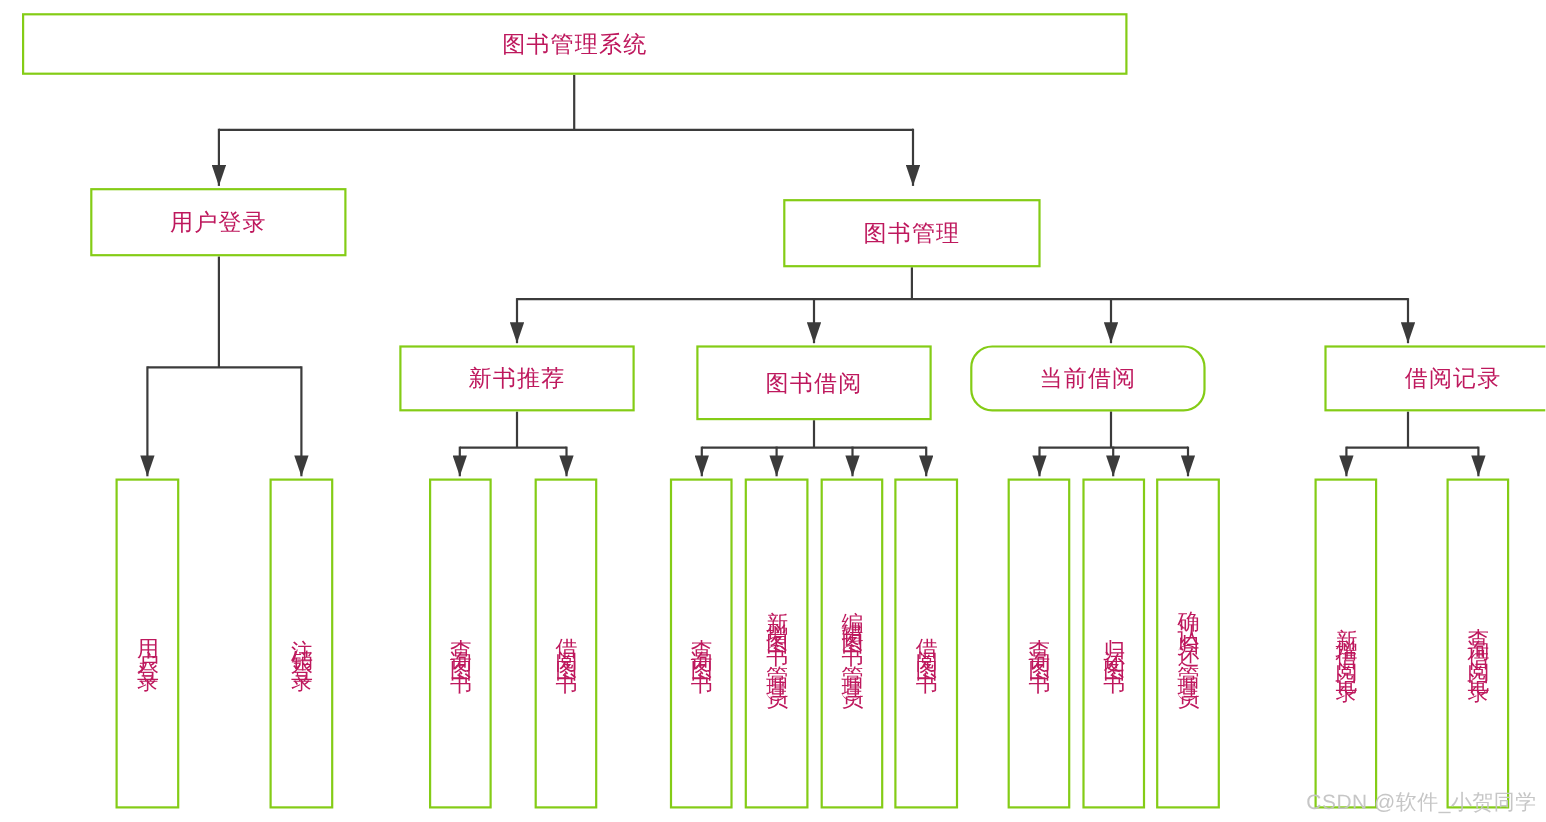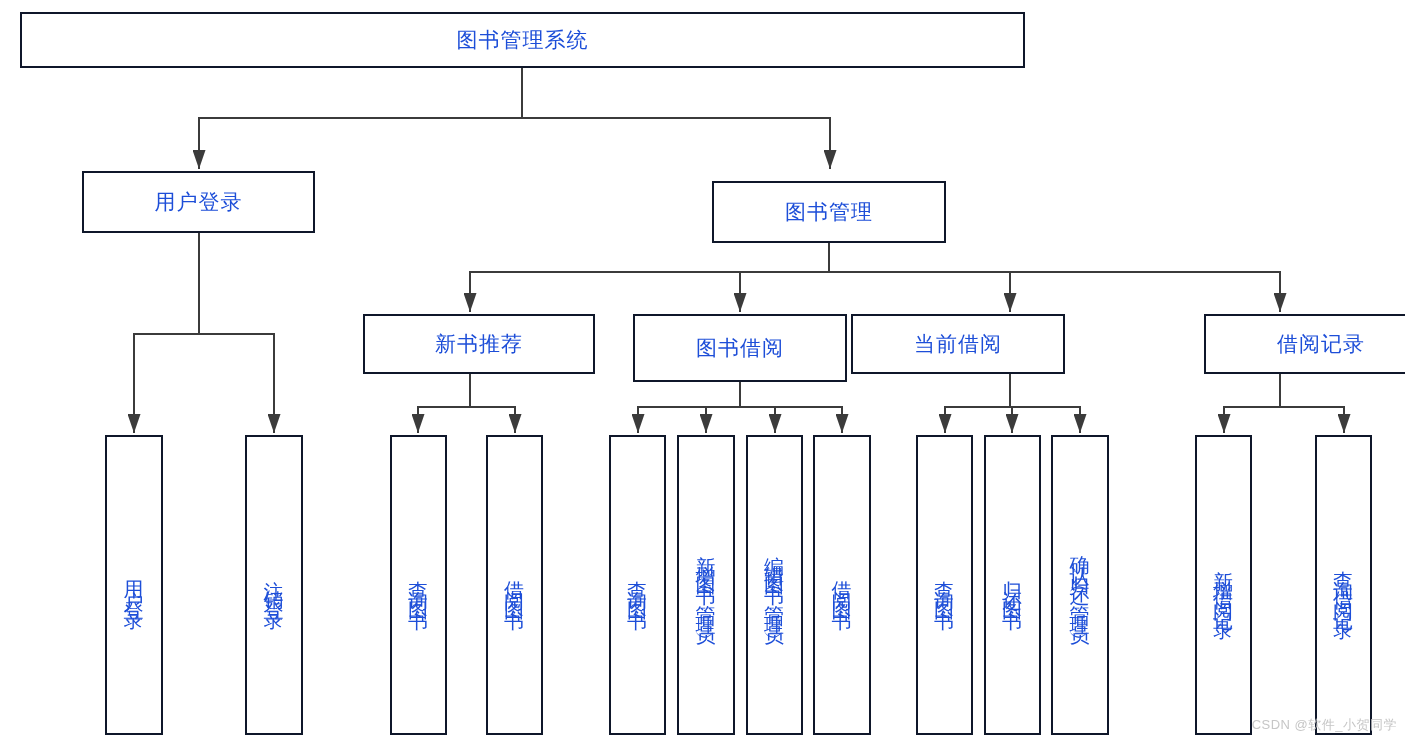--- a/index.html
+++ b/index.html
@@ -8,45 +8,45 @@
     width: 1405px;
     height: 747px;
     background: #ffffff;
     font-family: "Liberation Sans", "DejaVu Sans", sans-serif;
     overflow: hidden;
   }
   #wires { position: absolute; left: 0; top: 0; }
   .nbox {
     position: absolute;
     box-sizing: border-box;
-    border: 2px solid #0f172a;
+    border: 2px solid #84cc16;
     background: #ffffff;
     display: flex;
     align-items: center;
     justify-content: center;
-    color: #1d4ed8;
+    color: #be185d;
   }
   .hlabel {
     font-size: 21px;
     letter-spacing: 1px;
     white-space: nowrap;
   }
   .vbox span {
     writing-mode: vertical-rl;
     text-orientation: mixed;
     font-size: 20px;
     letter-spacing: 10px;
     line-height: 1;
   }
   .watermark {
     position: absolute;
     right: 8px;
     top 716px;
     top: 716px;
-    font-size: 13px;
+    font-size: 19px;
     color: rgba(195,195,195,0.95);
     letter-spacing: 0.5px;
     white-space: nowrap;
     z-index: 5;
   }
 </style>
 </head>
 <body>
 
 <div id="canvas">
@@ -105,27 +105,27 @@
     <span class="hlabel">图书管理系统</span>
   </div>
 
   <div class="nbox" style="left:82px; top:171px; width:233px; height:62px;">
     <span class="hlabel">用户登录</span>
   </div>
   <div class="nbox" style="left:712px; top:181px; width:234px; height:62px;">
     <span class="hlabel">图书管理</span>
   </div>
 
-  <div class="nbox" style="left:363px; top:314px; width:232px; height:60px;">
+  <div class="nbox" style="left:363px; top:314px; width:214px; height:60px;">
     <span class="hlabel">新书推荐</span>
   </div>
   <div class="nbox" style="left:633px; top:314px; width:214px; height:68px;">
     <span class="hlabel">图书借阅</span>
   </div>
-  <div class="nbox" style="left:851px; top:314px; width:214px; height:60px;">
+  <div class="nbox" style="left:882px; top:314px; width:214px; height:60px;border-radius:20px;">
     <span class="hlabel">当前借阅</span>
   </div>
   <div class="nbox" style="left:1204px; top:314px; width:234px; height:60px;">
     <span class="hlabel">借阅记录</span>
   </div>
 
   <div class="nbox vbox" style="left:105px; top:435px; width:58px; height:300px;">
     <span>用户登录</span>
   </div>
   <div class="nbox vbox" style="left:245px; top:435px; width:58px; height:300px;">

